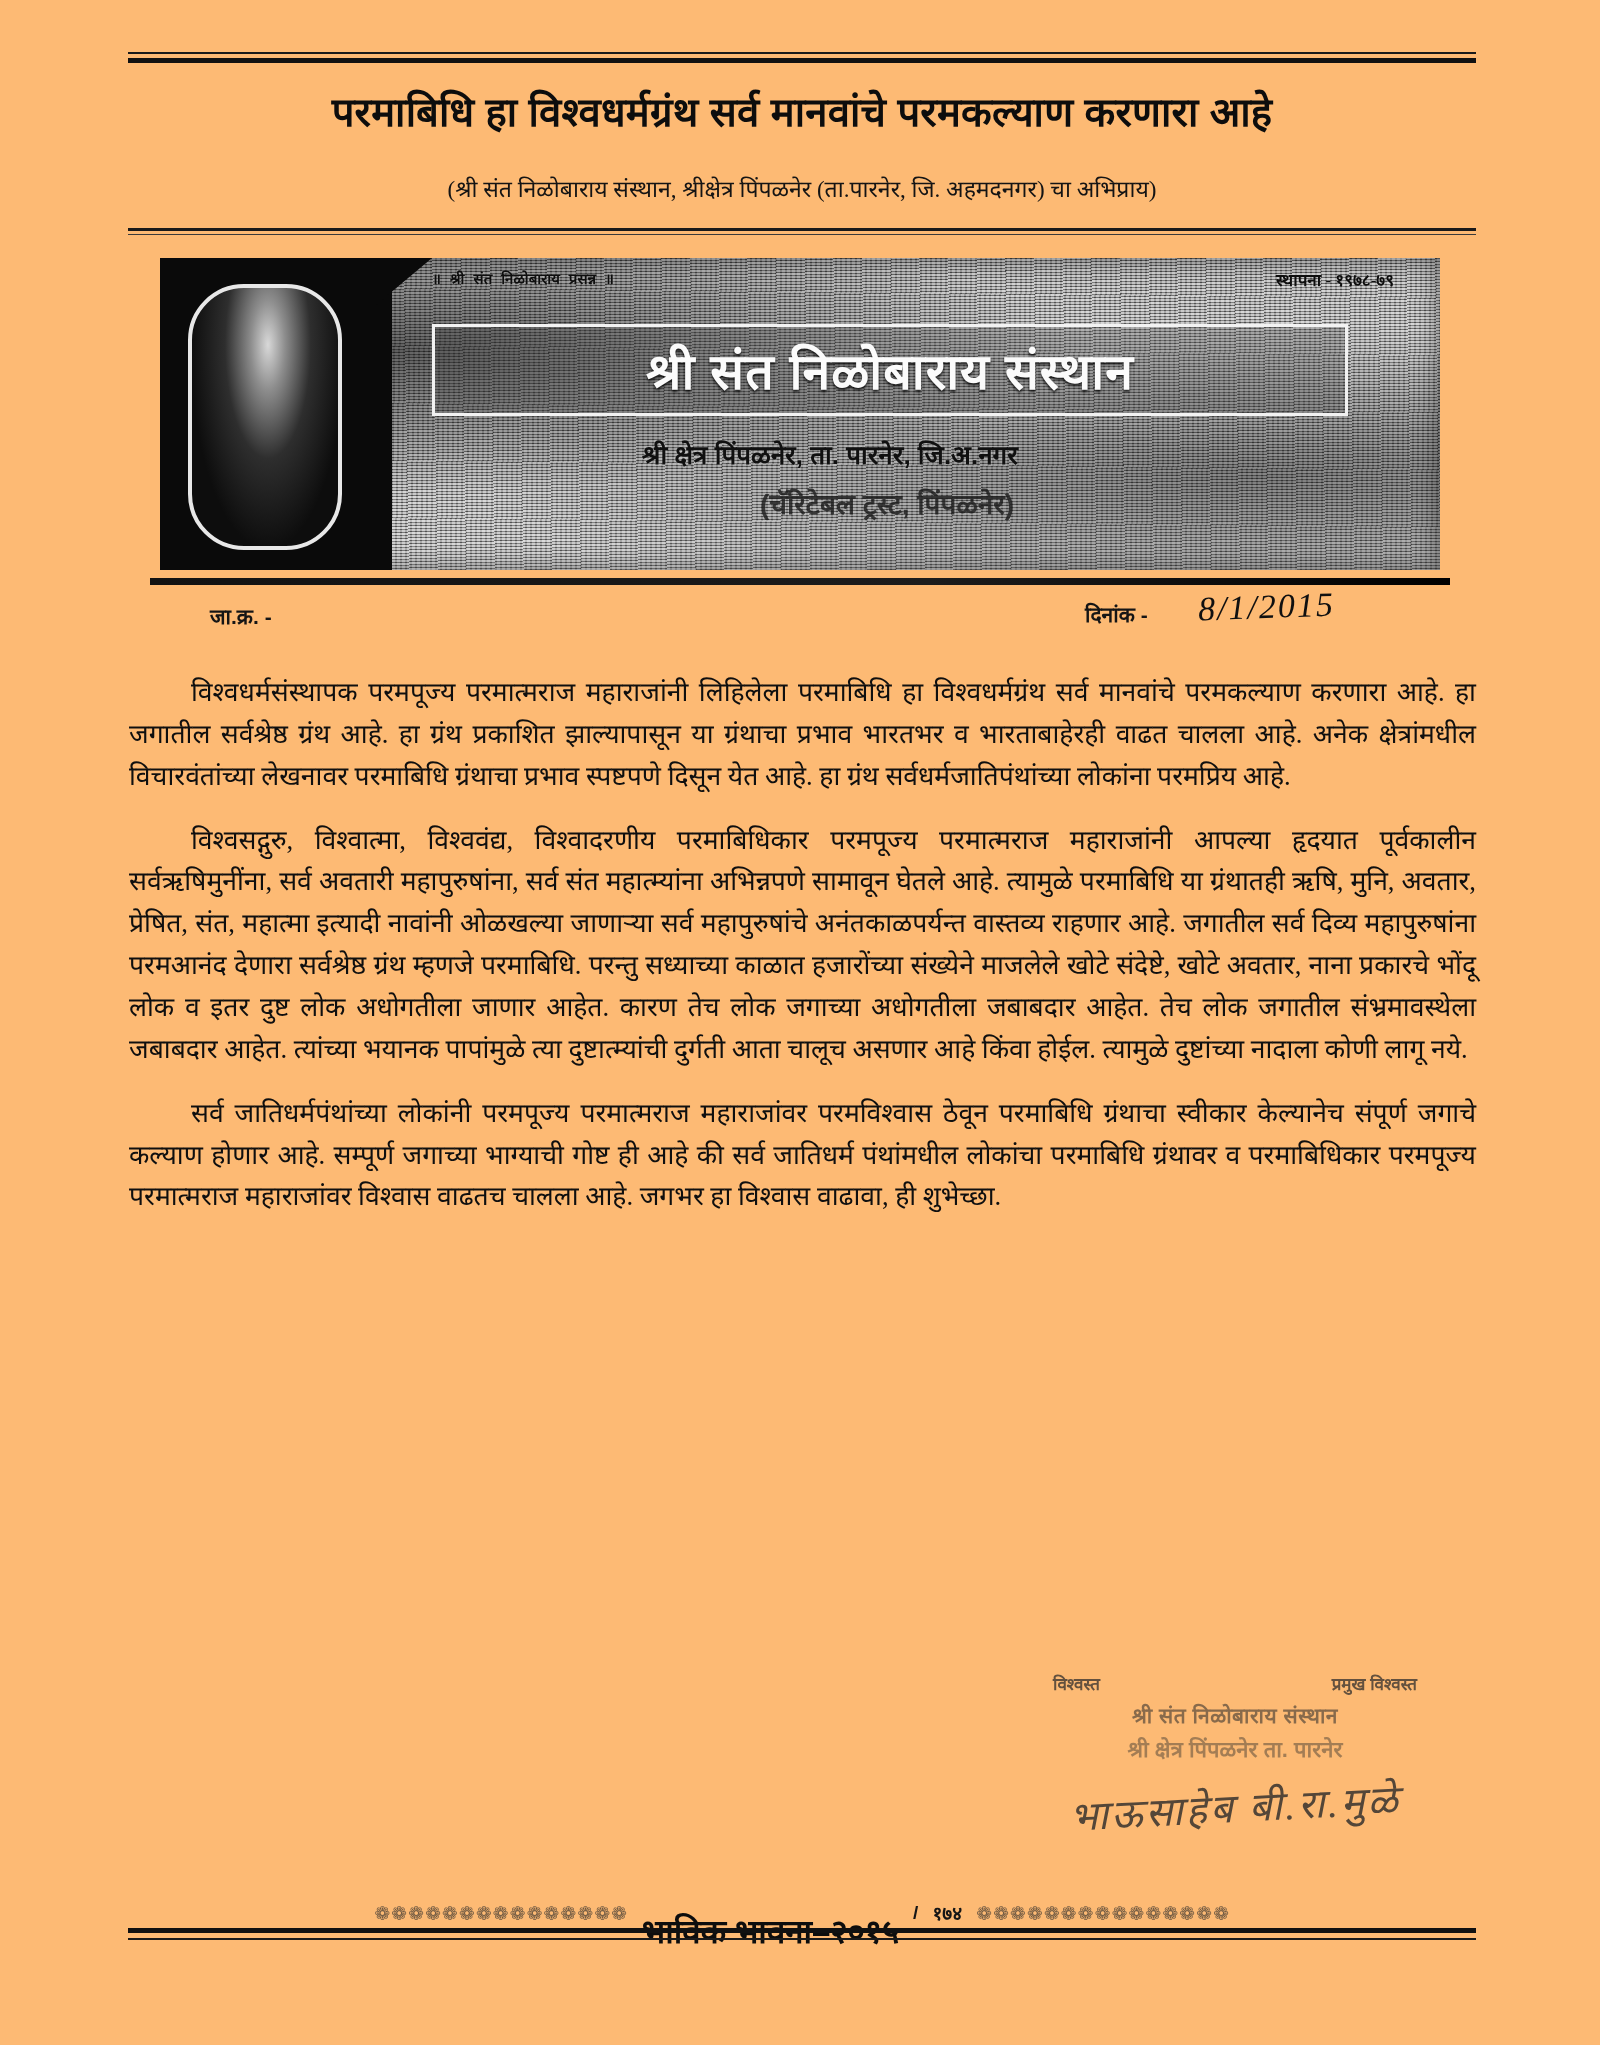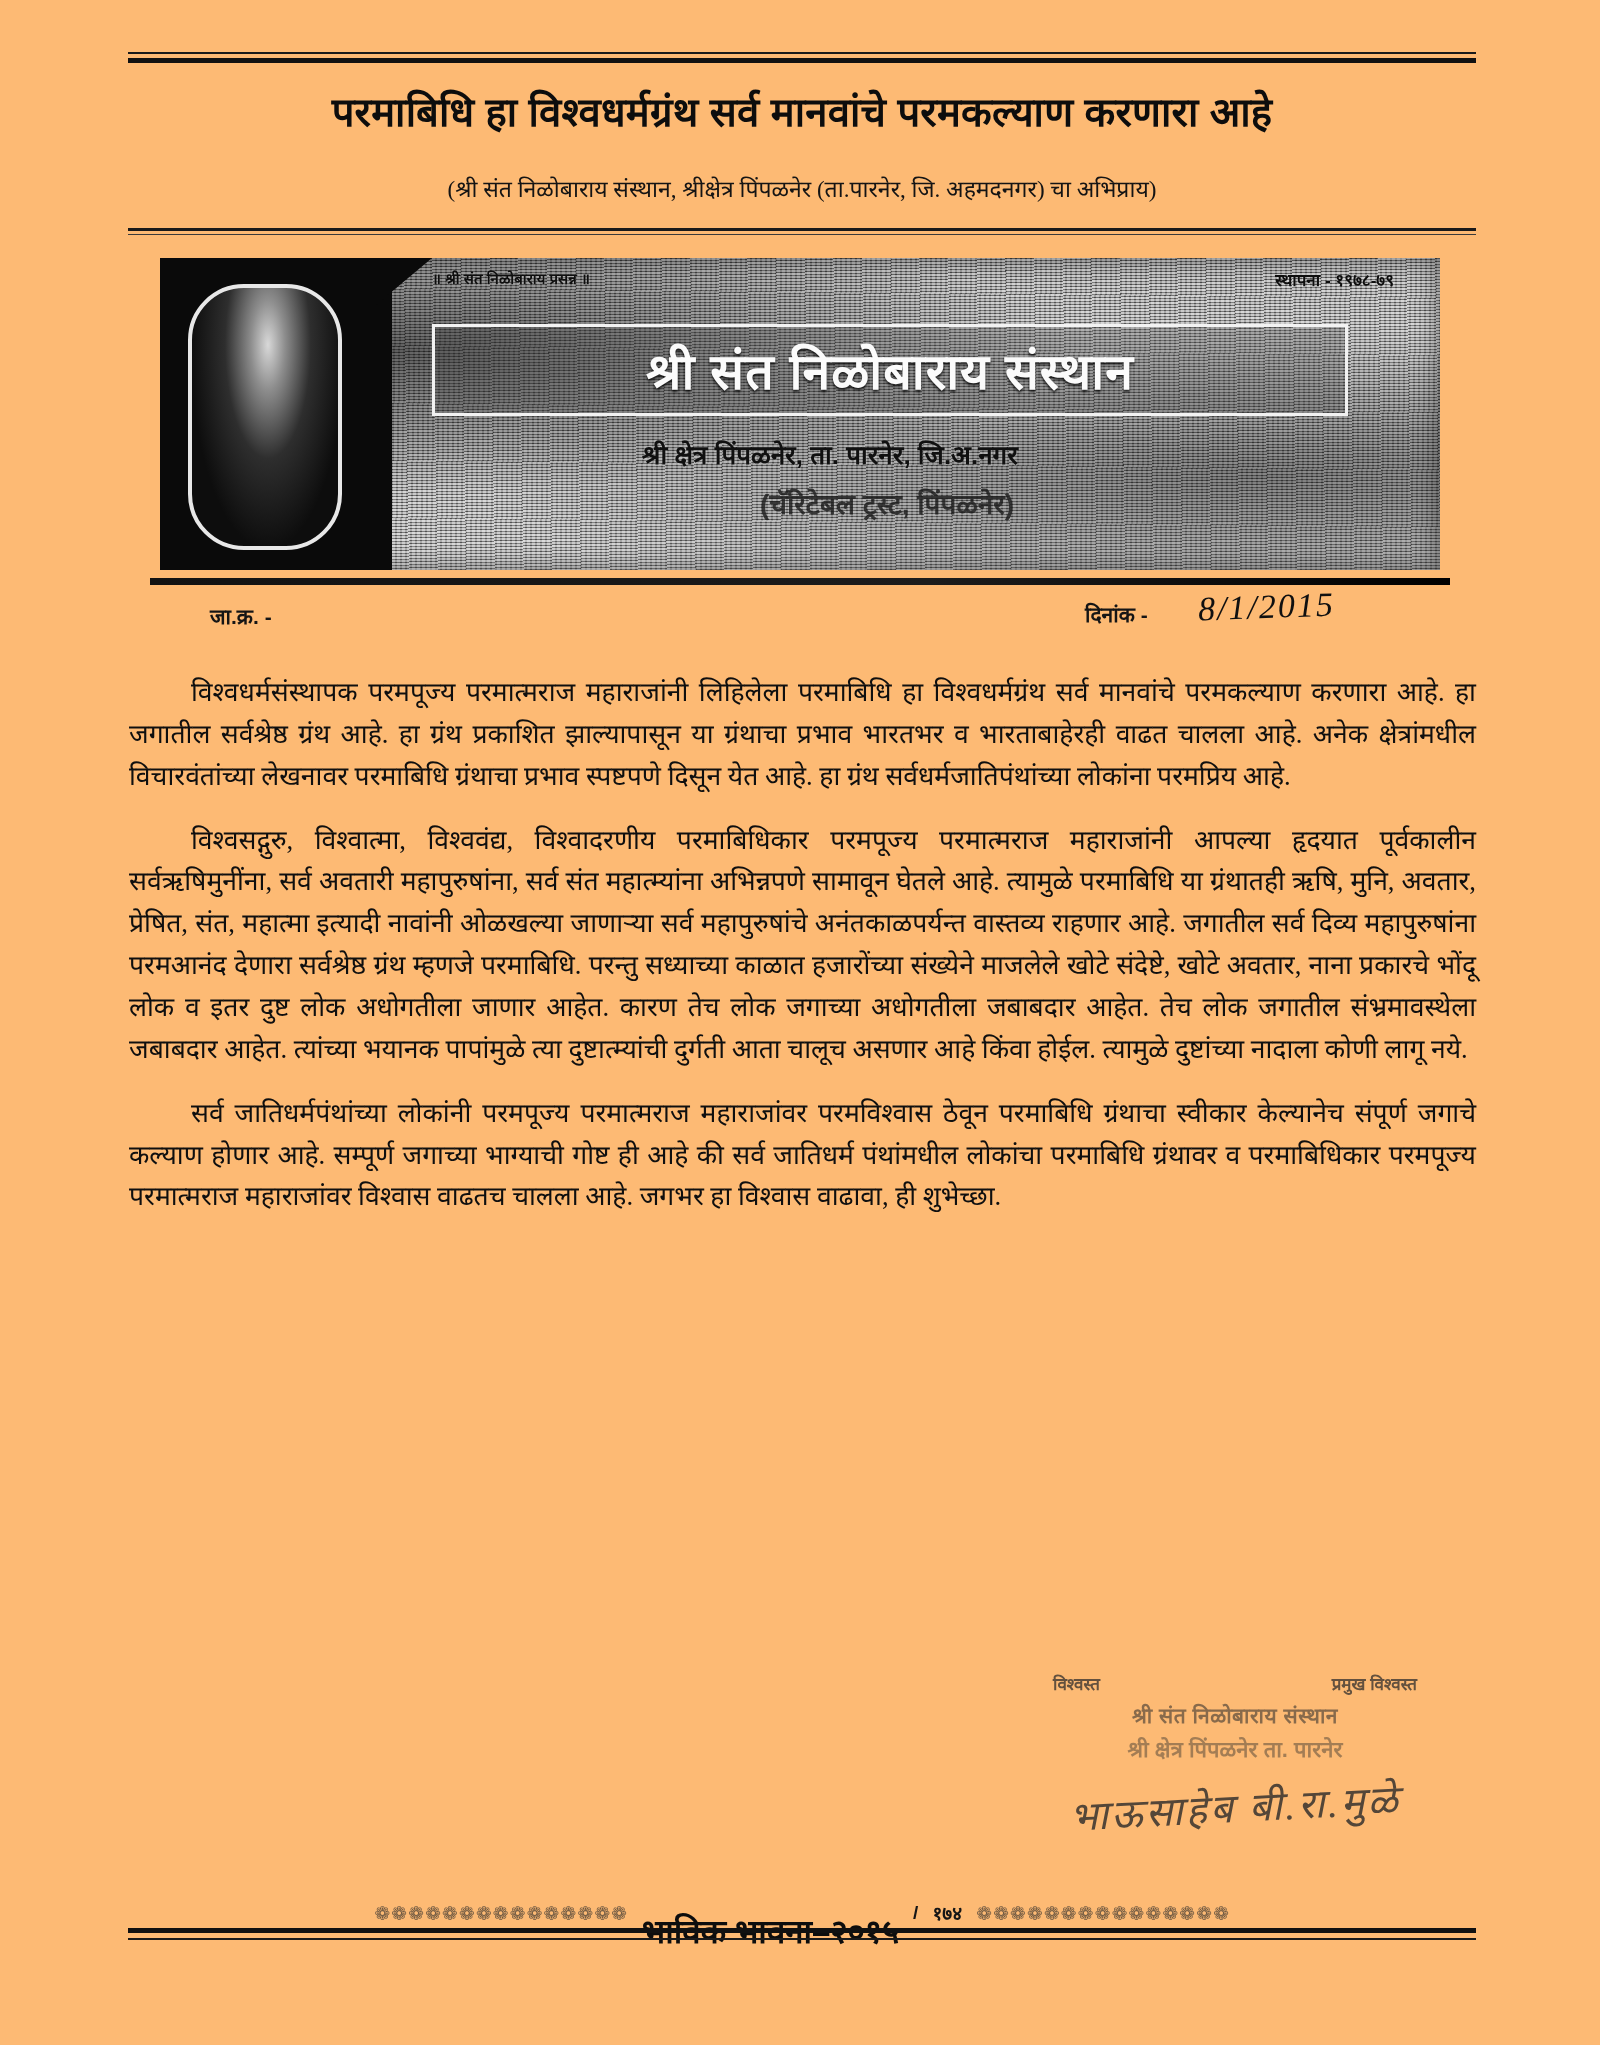--- a/index.html
+++ b/index.html
@@ -129,30 +129,30 @@
     border-bottom: 52px solid transparent;
   }
 
   .lh-top-left {
     position: absolute;
     left: 272px; top: 10px;
     font-size: 15px;
     font-weight: 700;
     color: #0e0e0e;
     text-shadow: 0 0 2px rgba(255,255,255,0.4);
-    font-family: Liberation Sans, sans-serif;
+    font-family: Liberation Mono, monospace;
   }
   .lh-top-right {
     position: absolute;
     right: 46px; top: 10px;
     font-size: 17px;
     font-weight: 700;
     color: #0e0e0e;
     text-shadow: 0 0 2px rgba(255,255,255,0.35);
-    font-family: Liberation Sans, sans-serif;
+    font-family: Liberation Serif, serif;
   }
   .lh-name-box {
     position: absolute;
     left: 272px; top: 66px;
     width: 910px; height: 86px;
     border: 3px solid #f2f2f2;
     background: rgba(60,60,60,0.25);
     display: flex;
     align-items: center;
     justify-content: center;

